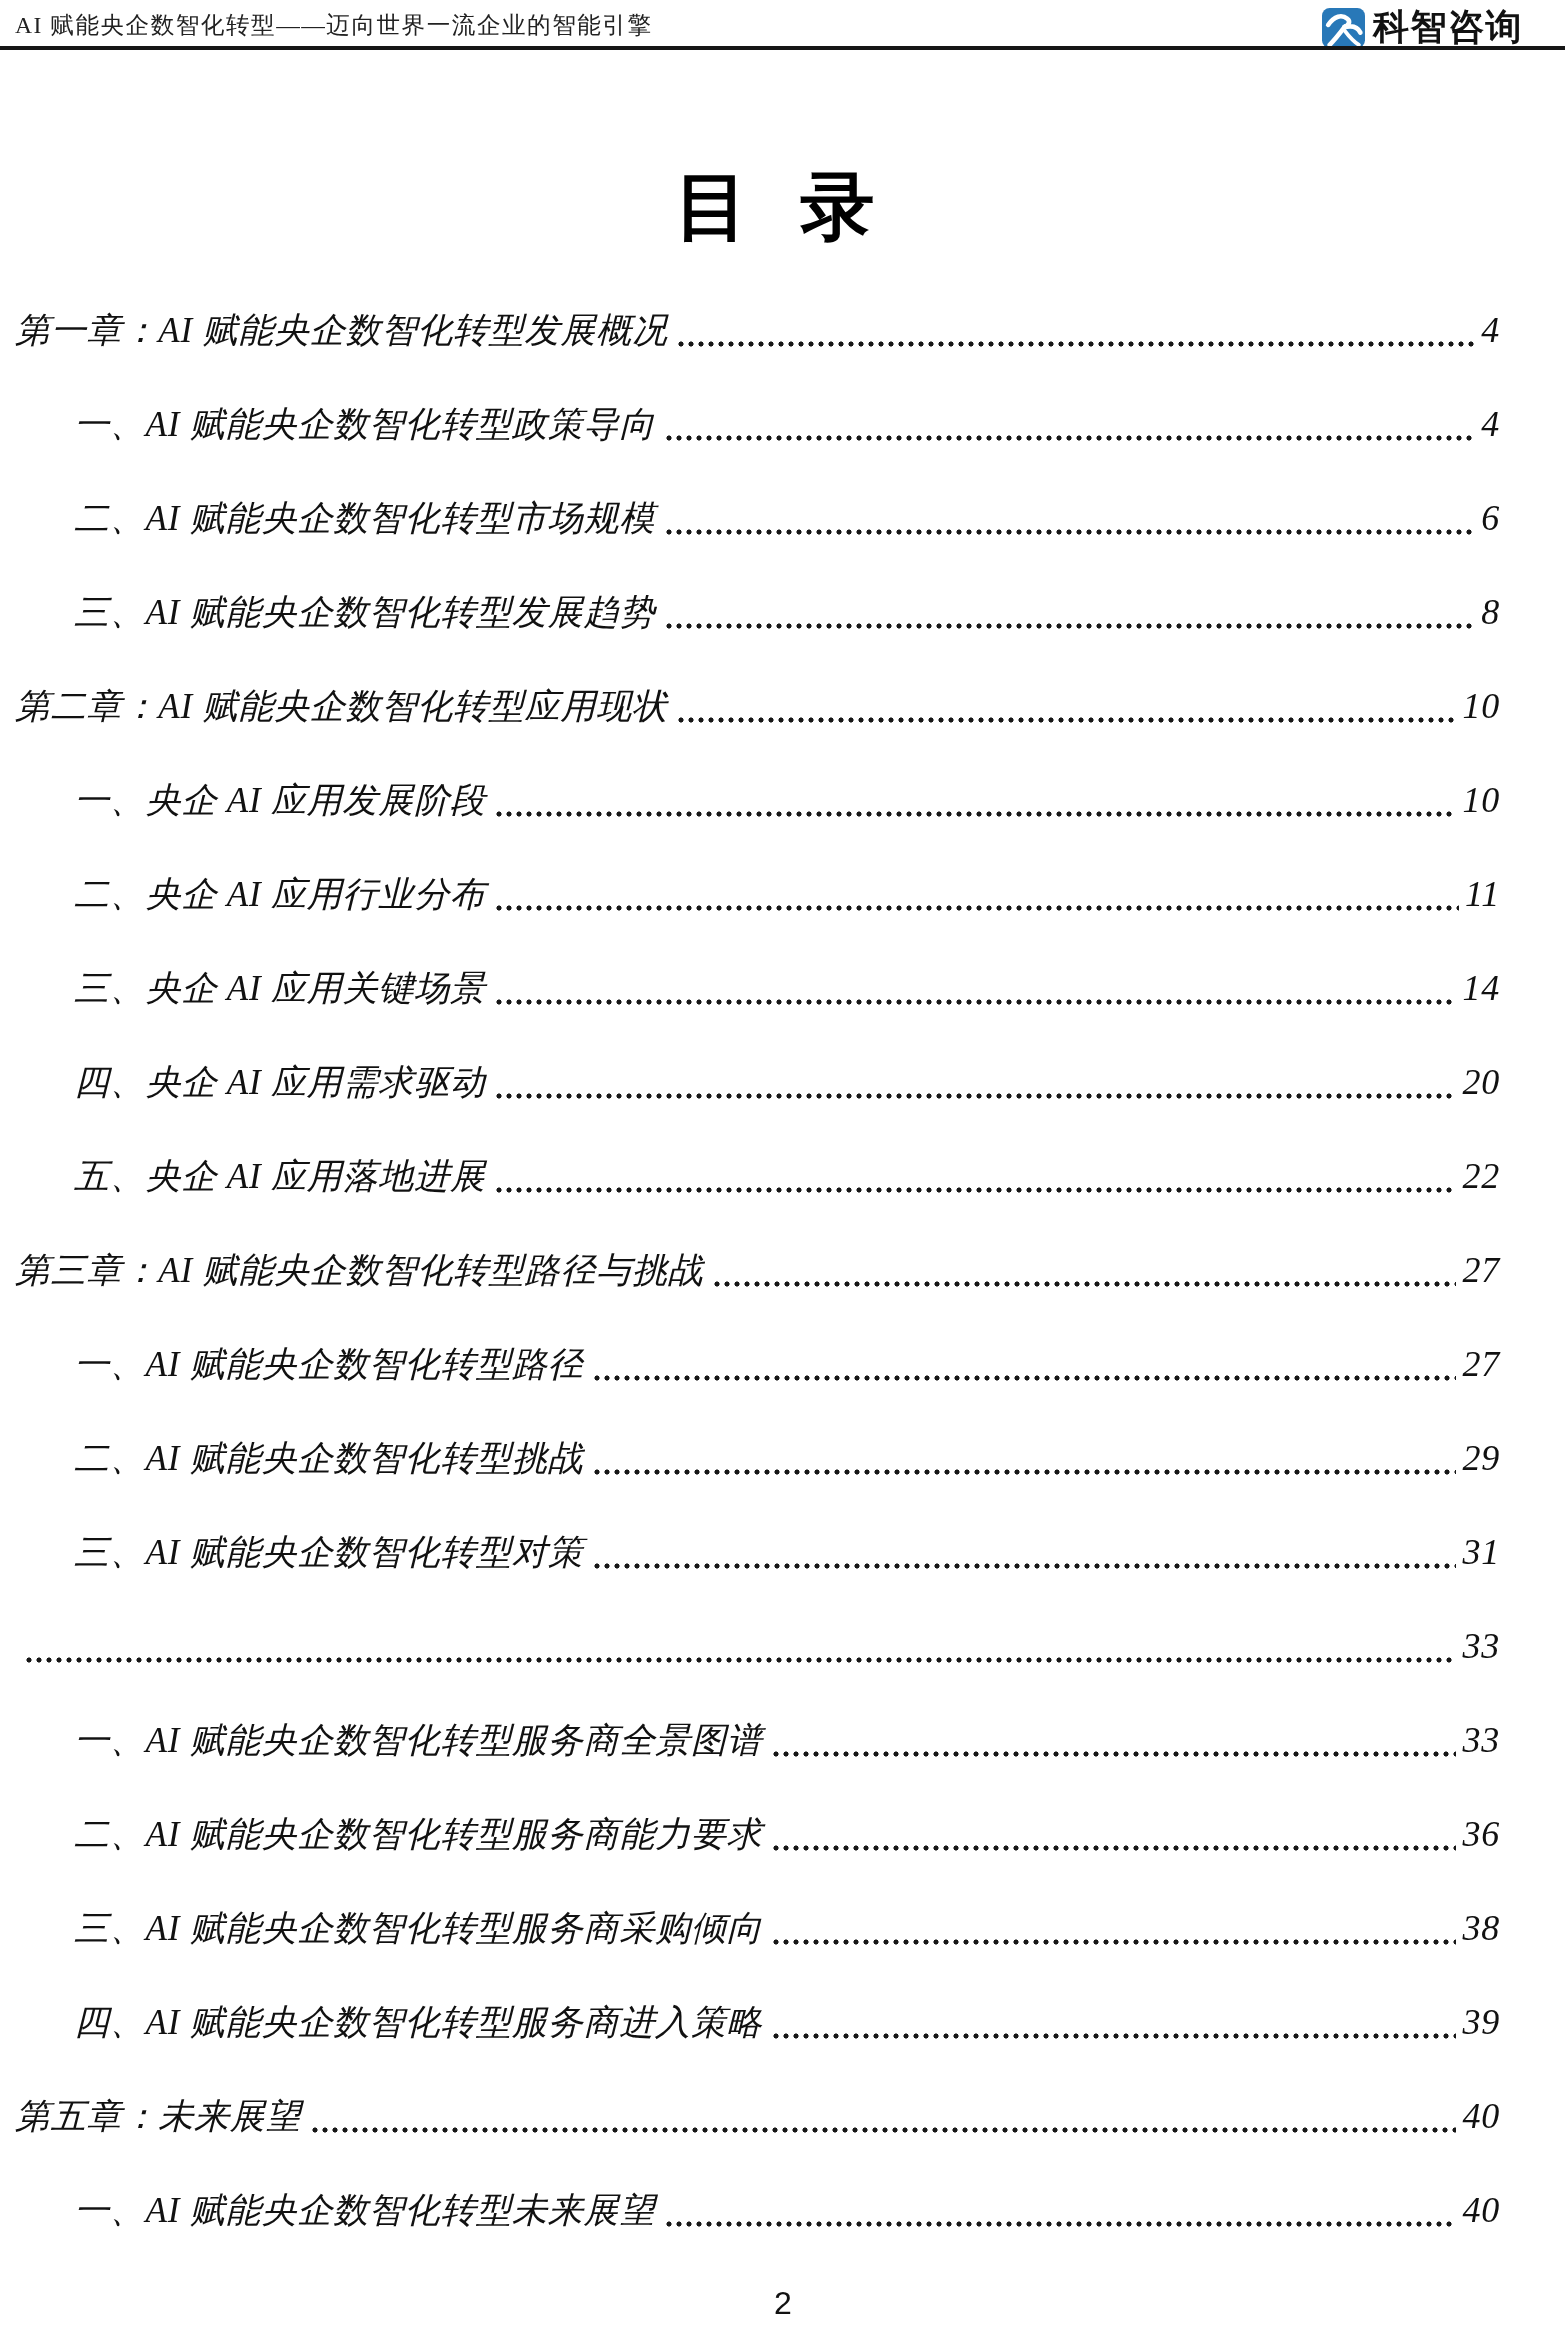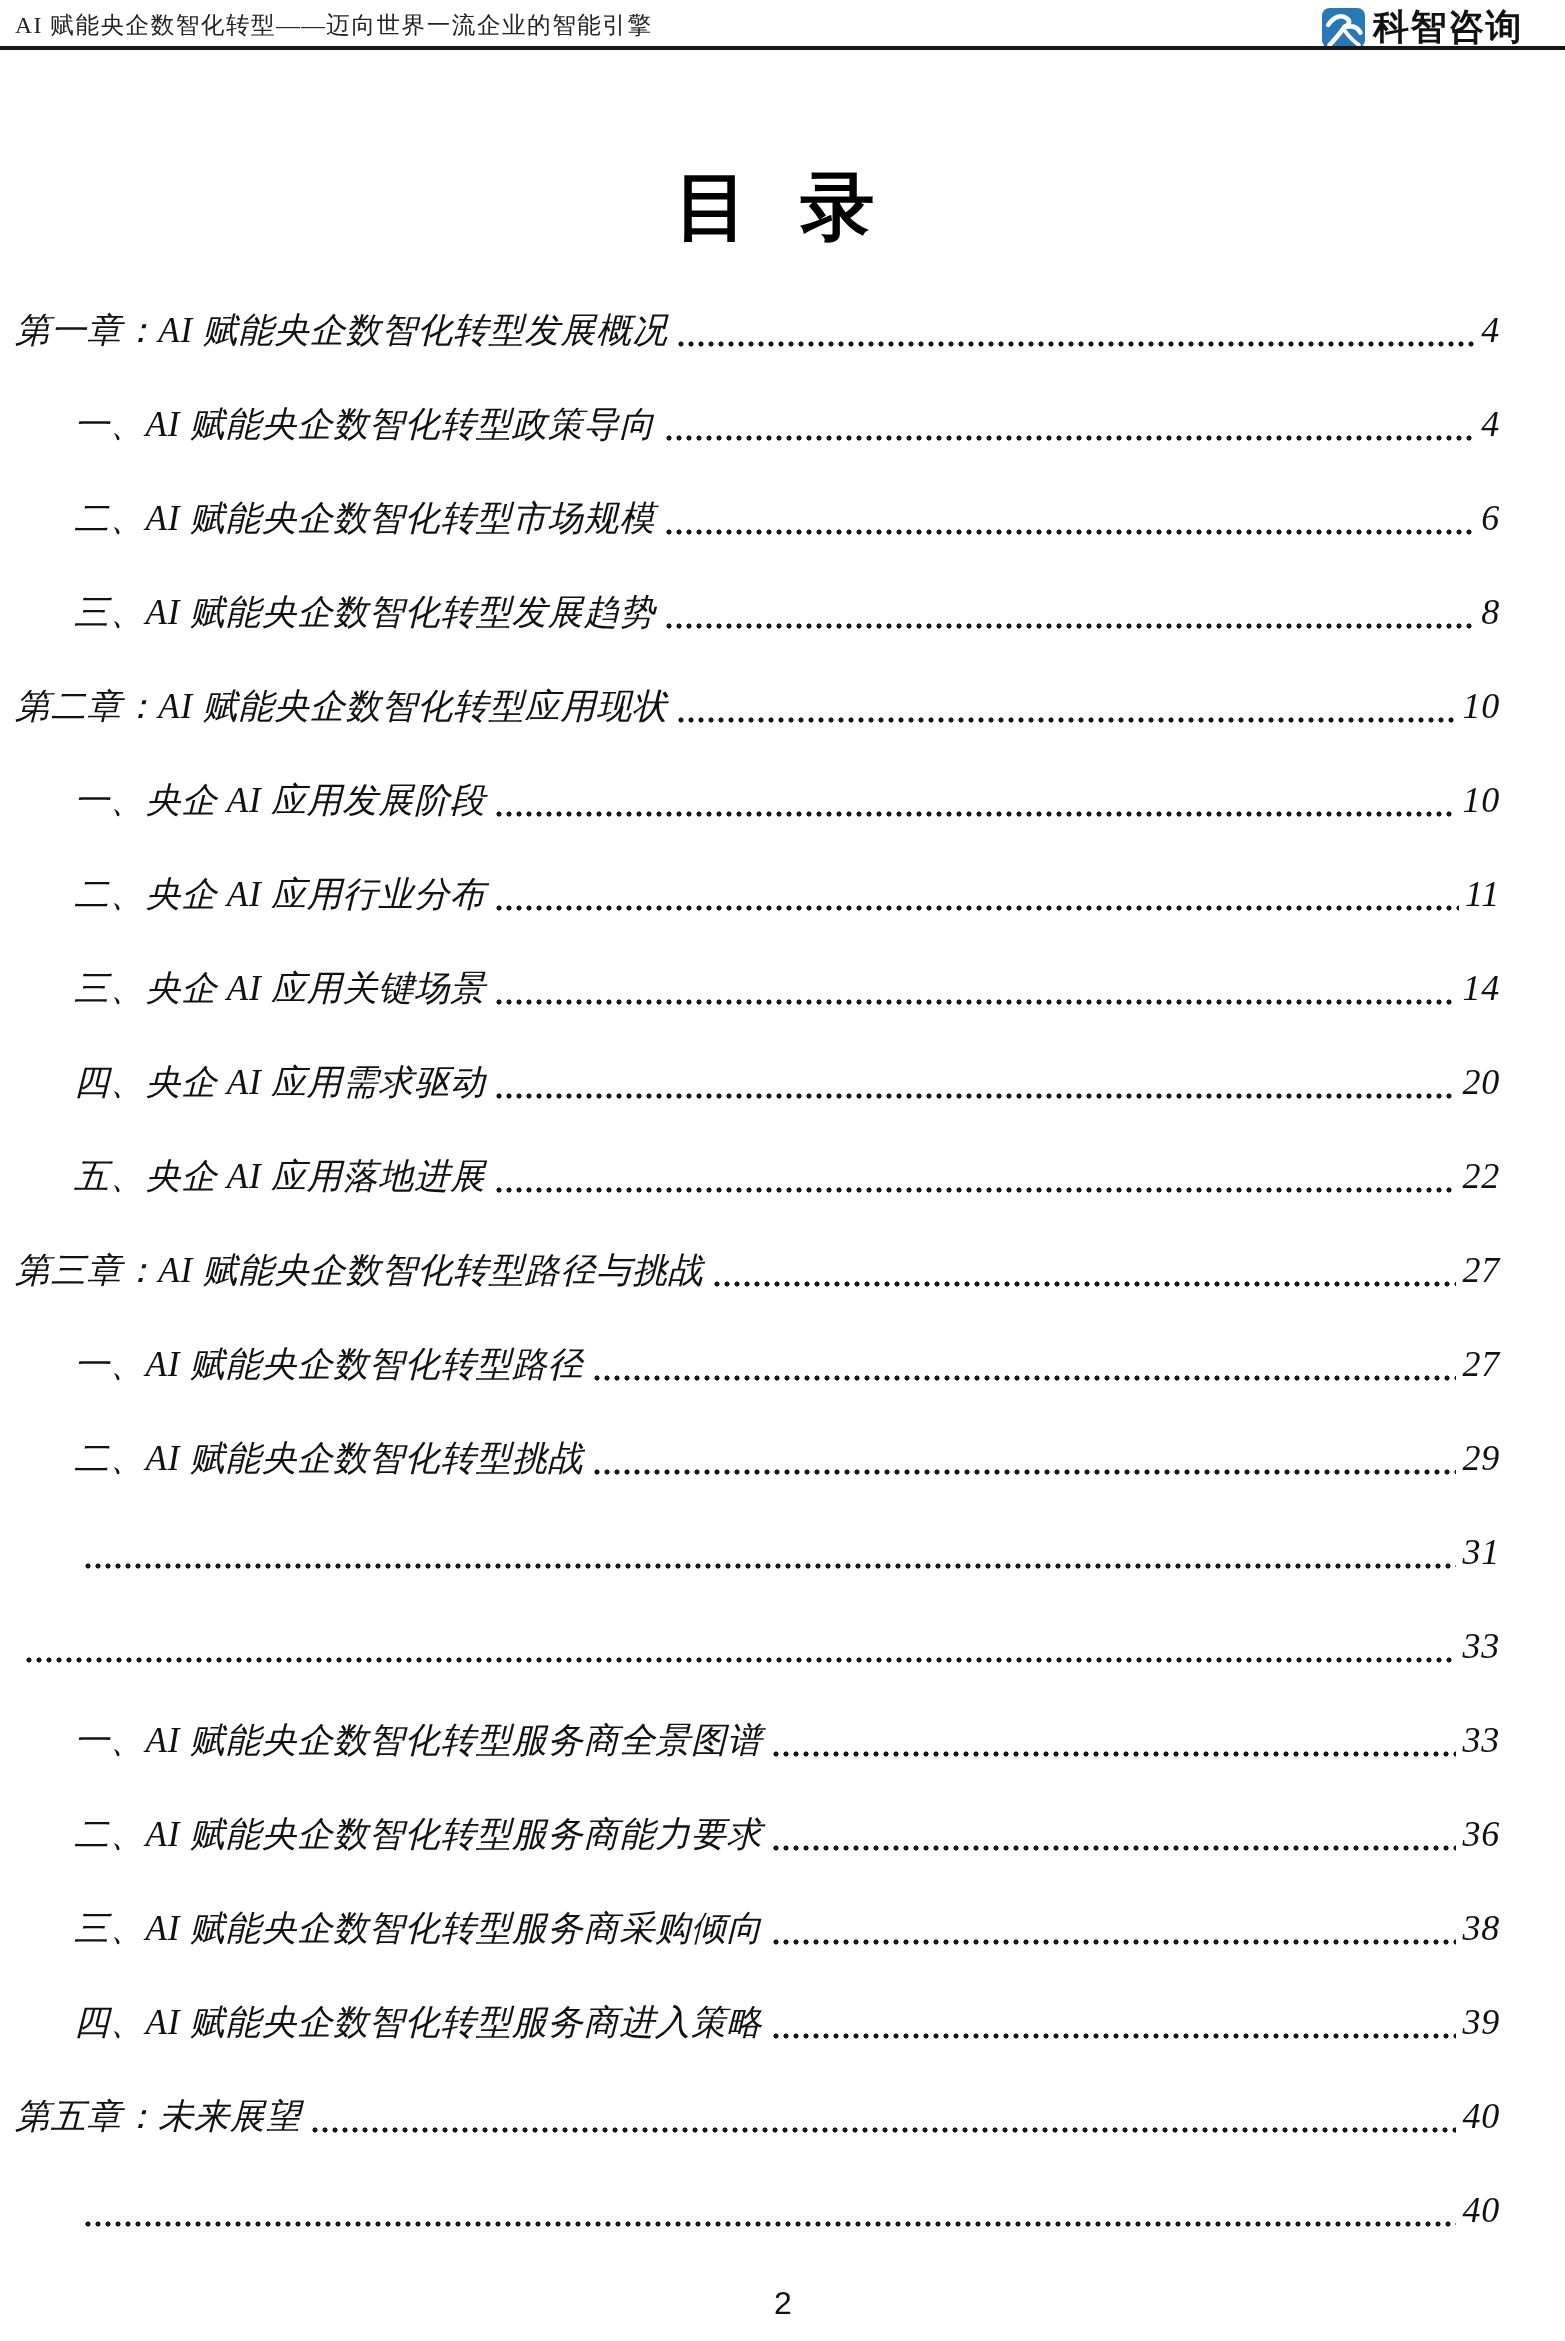--- a/index.html
+++ b/index.html
@@ -189,20 +189,21 @@
     <span class="toc-label">一、AI 赋能央企数智化转型路径</span>
     <span class="toc-dots"></span>
     <span class="toc-page">27</span>
   </a>
       <a class="toc-row level2" href="#">
     <span class="toc-label">二、AI 赋能央企数智化转型挑战</span>
     <span class="toc-dots"></span>
     <span class="toc-page">29</span>
   </a>
       <a class="toc-row level2" href="#">
+    <span class="toc-label">三、AI 赋能央企数智化转型对策</span>
     <span class="toc-dots"></span>
     <span class="toc-page">31</span>
   </a>
       <a class="toc-row level1" href="#">
     <span class="toc-dots"></span>
     <span class="toc-page">33</span>
   </a>
       <a class="toc-row level2" href="#">
     <span class="toc-label">一、AI 赋能央企数智化转型服务商全景图谱</span>
     <span class="toc-dots"></span>
@@ -222,20 +223,21 @@
     <span class="toc-label">四、AI 赋能央企数智化转型服务商进入策略</span>
     <span class="toc-dots"></span>
     <span class="toc-page">39</span>
   </a>
       <a class="toc-row level1" href="#">
     <span class="toc-label">第五章：未来展望</span>
     <span class="toc-dots"></span>
     <span class="toc-page">40</span>
   </a>
       <a class="toc-row level2" href="#">
+    <span class="toc-label">一、AI 赋能央企数智化转型未来展望</span>
     <span class="toc-dots"></span>
     <span class="toc-page">40</span>
   </a>
     </nav>
 
   <div class="footer">
     <span>2</span>
   </div>
 
 </div>

